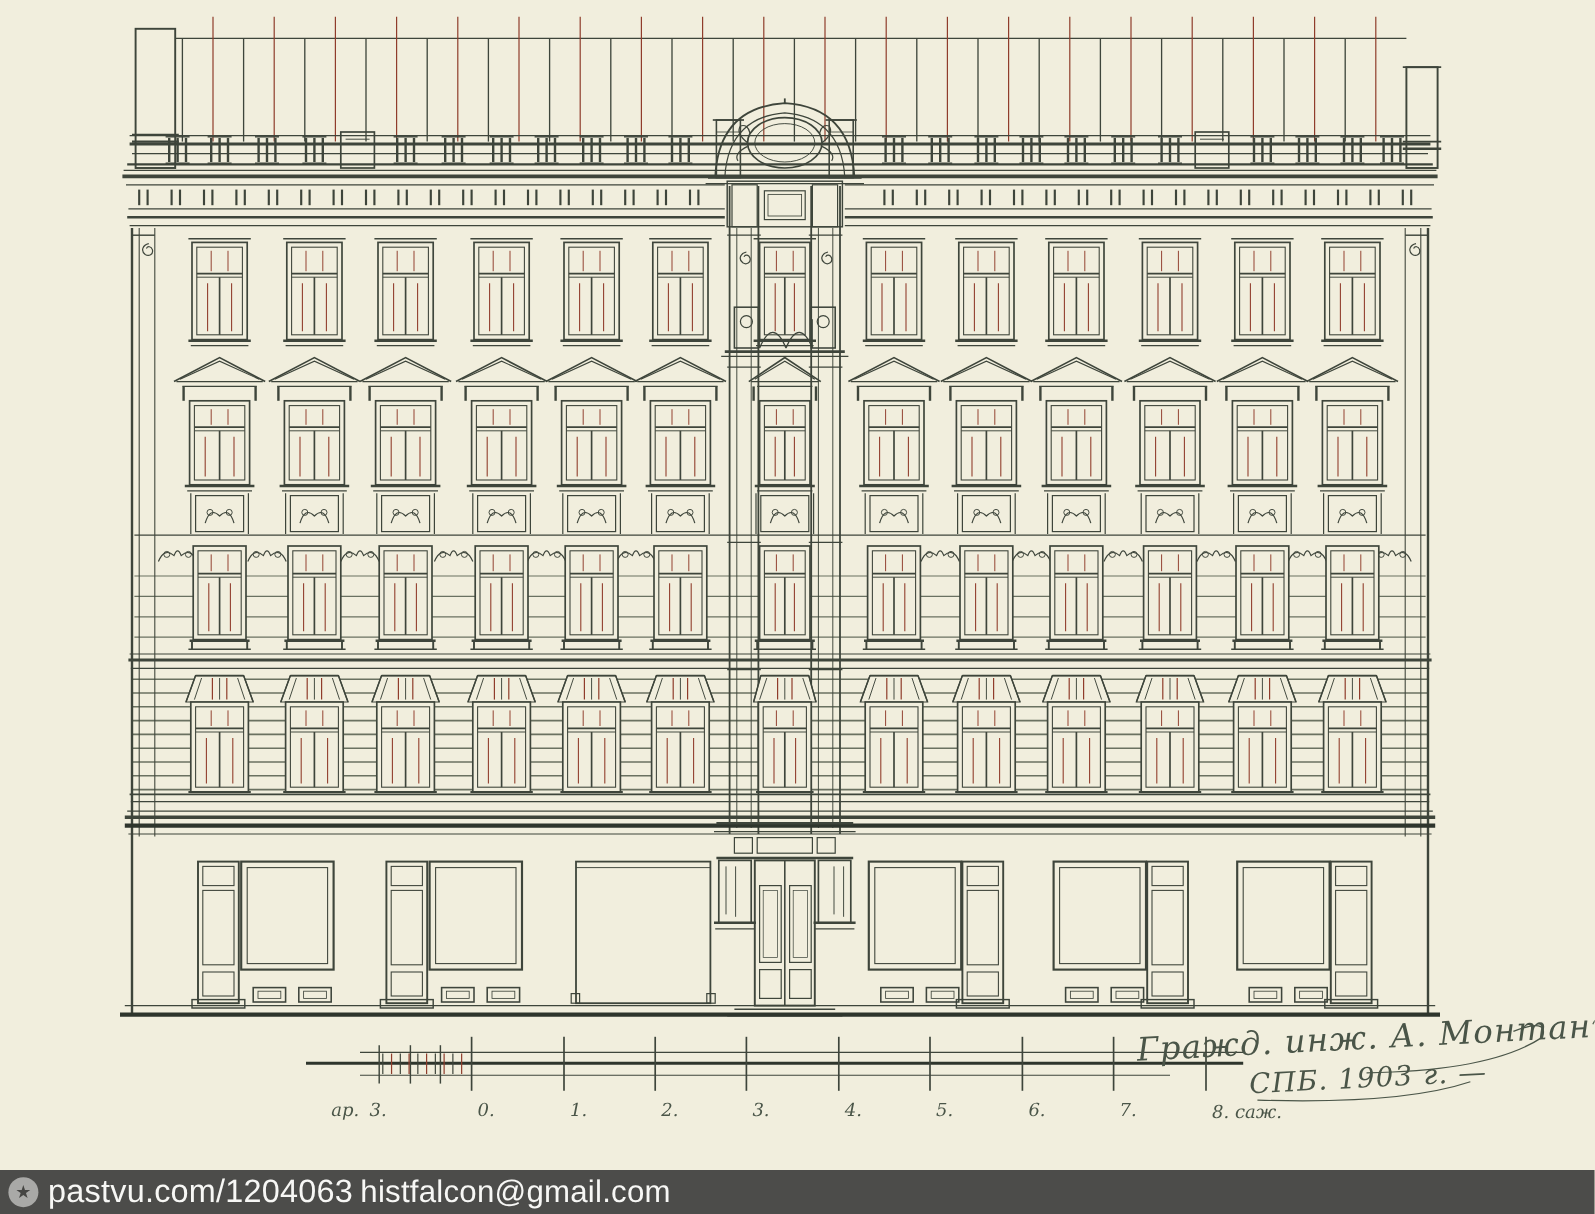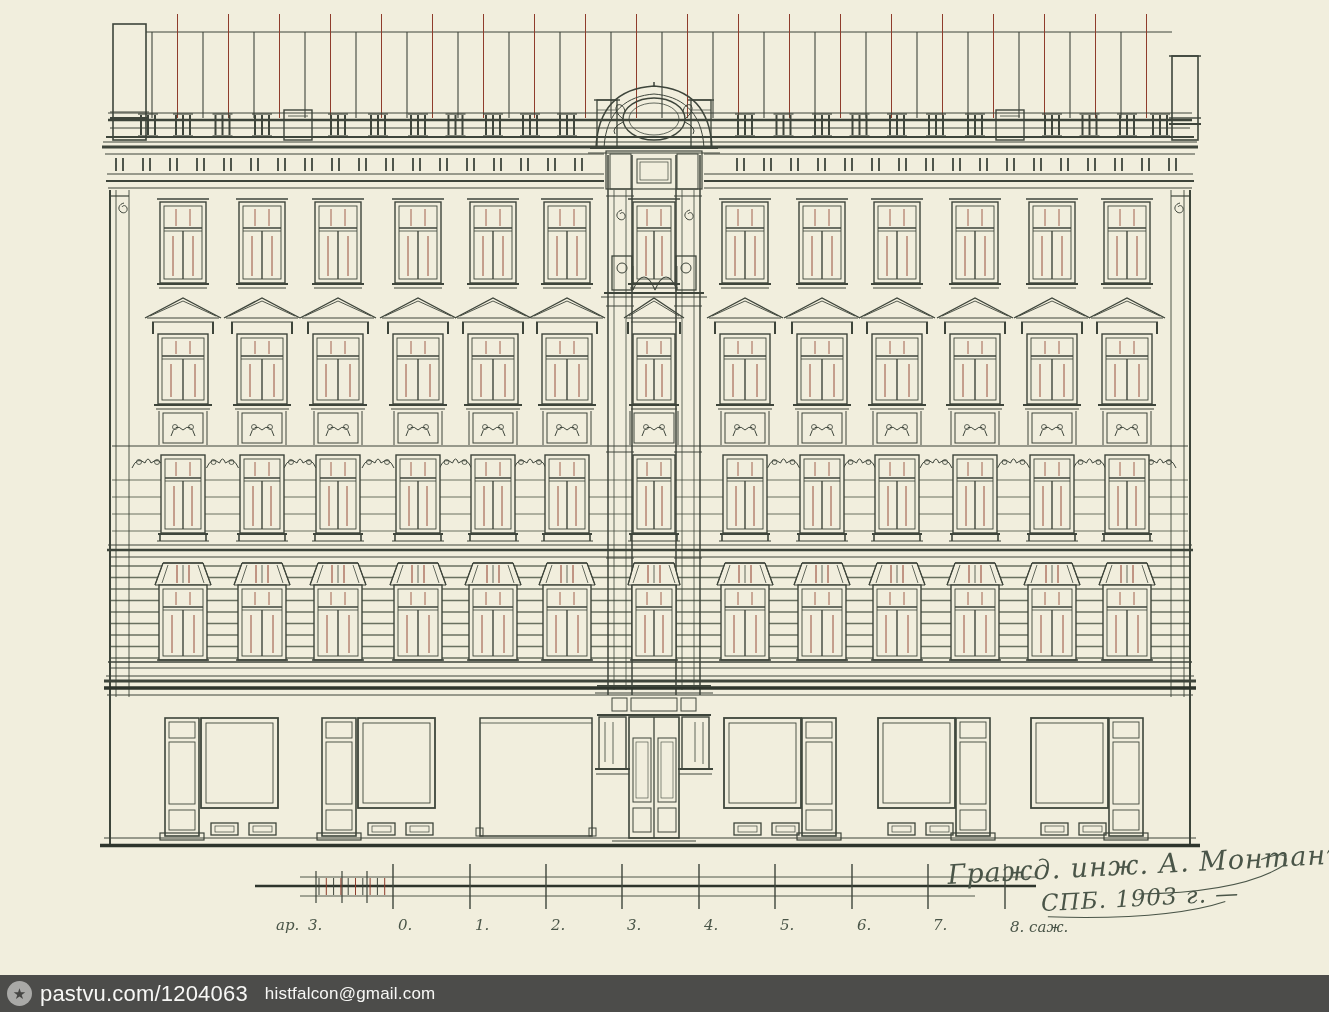--- a/index.html
+++ b/index.html
@@ -6,22 +6,22 @@
   .stage{position:relative;width:1329px;height:1012px;overflow:hidden;background:#f1eedd;
          font-family:"DejaVu Serif", serif;}
   .paper{position:absolute;left:0;top:0;width:1329px;height:975px;}
   svg{display:block;}
   .watermark-bar{position:absolute;left:0;bottom:0;width:1329px;height:37px;
     background:#4c4c4a;display:flex;align-items:center;
     font-family:"Liberation Sans", sans-serif;color:#f7f7f5;}
   .wm-icon{width:25px;height:25px;border-radius:50%;background:#a9a9a7;color:#454543;
     display:flex;align-items:center;justify-content:center;font-size:15px;line-height:1;
     margin:0 8px 0 7px;flex:0 0 auto;}
-  .wm-site{font-size:22px;letter-spacing:.2px;}
-  .wm-email{font-size:17px;letter-spacing:.2px;margin-left:17px;}
+  .wm-site{font-size:27px;letter-spacing:.2px;}
+  .wm-email{font-size:26px;letter-spacing:.2px;margin-left:6px;}
 </style>
 </head>
 <body>
 
 <div class="stage">
   <div class="paper">
     <svg id="facade" width="1329" height="975" viewBox="0 0 1329 975">
         <g>
           <rect x="0" y="0" width="1329" height="975" fill="#f1eedd" stroke="none"></rect>
         </g>

